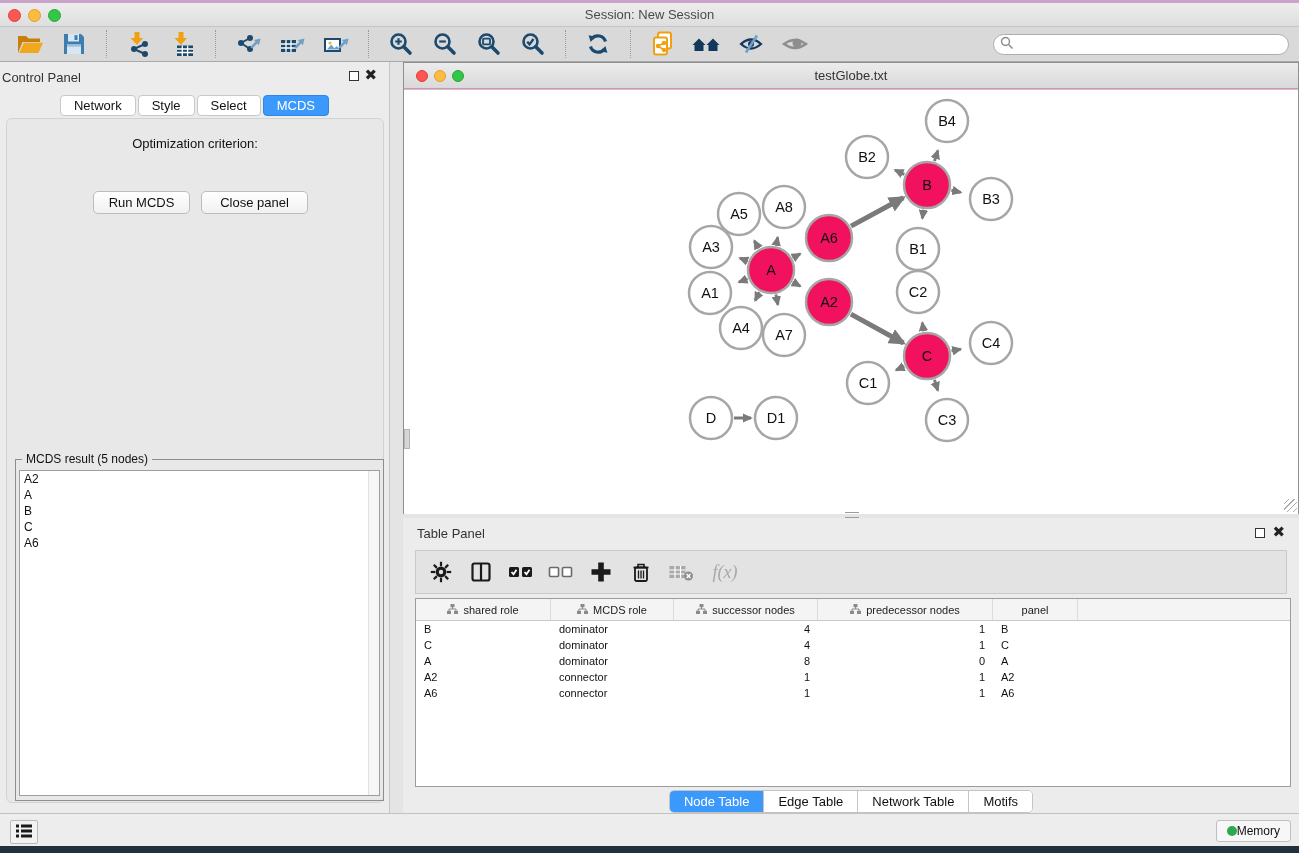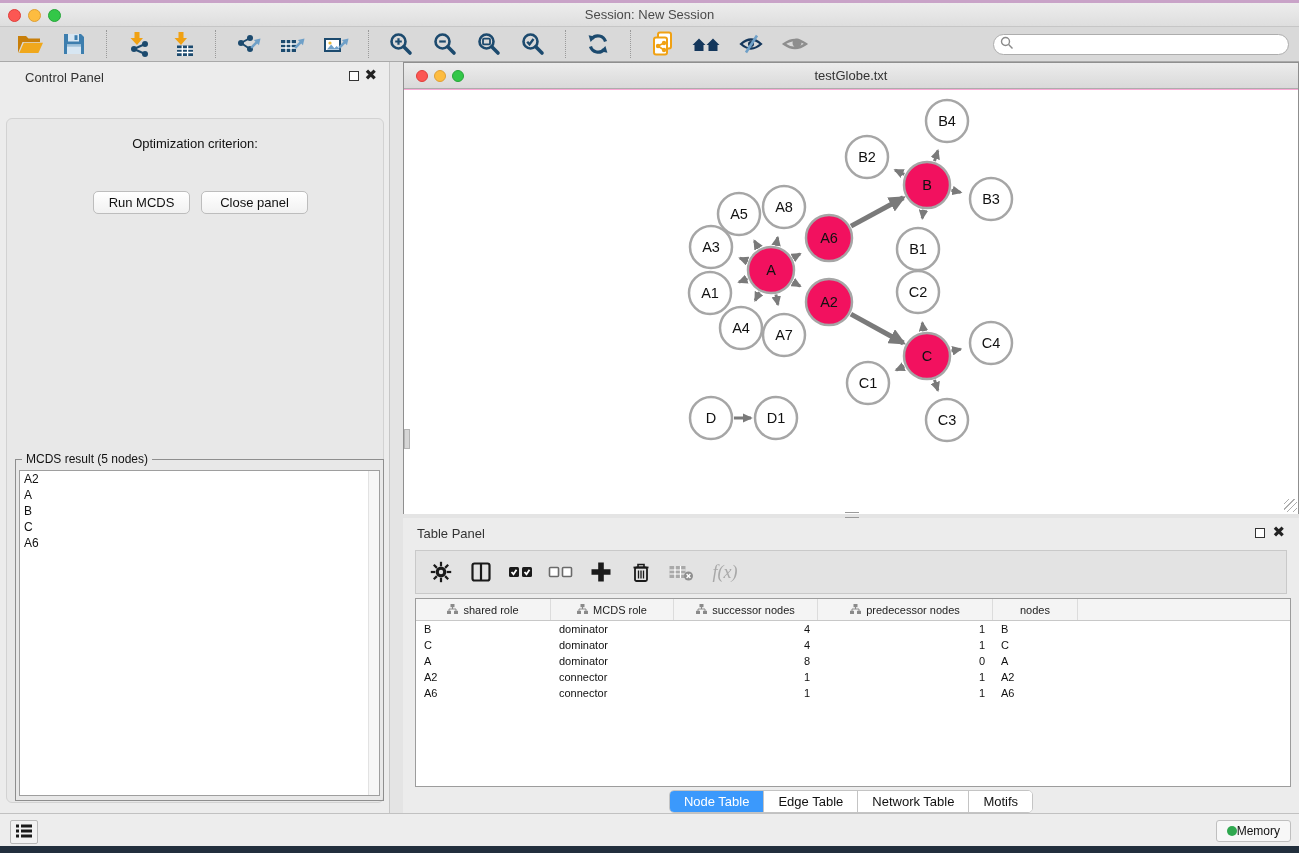--- a/index.html
+++ b/index.html
@@ -23,21 +23,21 @@
   
   .toolbar { left:0; top:27px; width:100%; height:35px; background:#D9D9D9; border-bottom:1px solid #A9A9A9; display:flex; align-items:center; padding-left:8px; }
   .tb-group { display:flex; align-items:center; }
   .tb-btn { width:44px; height:30px; display:flex; align-items:center; justify-content:center; background:transparent; border:none; cursor:pointer; }
   .tb-sep { width:1px; height:28px; border-left:1px dotted #9A9A9A; margin:0 10px; }
   .search-field { position:absolute; right:10px; top:7px; width:296px; height:21px; background:#fff; border:1px solid #ADADAD; border-radius:11px; display:flex; align-items:center; padding-left:6px; }
   .search-field input { border:none; outline:none; flex:1; height:17px; font-size:12px; background:transparent; margin-left:4px; }
 
   
   .control-panel { left:0; top:62px; width:390px; height:751px; background:#ECECEC; border-right:1px solid #C6C6C6; }
-  .panel-title { position:absolute; left:25px; top:8px; font-size:13px; color:#333; }
+  .panel-title { position:absolute; left:2px; top:8px; font-size:13px; color:#333; }
   .float-icon { position:absolute; top:9px; width:10px; height:10px; border:1.5px solid #333; background:#fff; }
   .close-icon { position:absolute; top:4px; font-size:15px; font-weight:bold; color:#222; cursor:pointer; line-height:18px; }
   .cp-tabs { position:absolute; left:0; top:33px; width:100%; display:flex; justify-content:center; }
   .cp-tab { height:21px; padding:0 13px; background:#fff; border:1px solid #C8C8C8; border-radius:4px; margin:0 1px; font-size:13px; line-height:19px; color:#111; cursor:pointer; }
   .cp-tab.active { background:#3B99FC; border-color:#2E85EA; color:#fff; }
   .cp-content { position:absolute; left:6px; top:56px; width:378px; height:685px; background:#E8E8E8; border:1px solid #D2D2D2; border-radius:6px; }
   .opt-label { position:absolute; left:0; width:100%; top:17px; text-align:center; font-size:13px; color:#111; }
   .dropdown { position:absolute; left:36px; top:38px; width:314px; height:23px; background:#fff; border:1px solid #B4B4B4; border-radius:4px; display:flex; align-items:center; cursor:pointer; }
   .dd-text { padding-left:8px; font-size:13px; color:#111; flex:1; white-space:nowrap; overflow:hidden; }
   .dd-stepper { width:20px; height:23px; margin-right:-1px; background:linear-gradient(#5FAAFD,#2E7DE8); border-radius:0 4px 4px 0; position:relative; }
@@ -267,20 +267,26 @@
             <path d="M8.6 8.6 L12.5 12.5" stroke="#8A8A8A" stroke-width="1.4"></path>
           </svg></span>
       <input id="search-input" value="" style="">
     </div>
   </div>
 
   <div class="abs control-panel">
     <div class="panel-title">Control Panel</div>
     <div class="float-icon" style="right:30px;"></div>
     <div class="close-icon" style="right:12px;">✖</div>
+    <div class="cp-tabs" id="cp-tabs">
+        <div class="cp-tab">Network</div>
+        <div class="cp-tab">Style</div>
+        <div class="cp-tab">Select</div>
+        <div class="cp-tab active">MCDS</div>
+      </div>
     <div class="cp-content">
       <div class="opt-label">Optimization criterion:</div>
       <button class="cp-btn run-btn">Run MCDS</button>
       <button class="cp-btn closepanel-btn">Close panel</button>
       <div class="result-group">
         <div class="result-legend">MCDS result (5 nodes)</div>
         <div class="result-list" id="result-list">
           <div class="result-scrollbar"></div>
         <div class="result-item">A2</div>
             <div class="result-item">A</div>
@@ -531,21 +537,21 @@
                 <path stroke="#8A8A8A" stroke-width="1" fill="none" d="M5.5 3 V5 M2 7 V5 H9 V7"></path>
                 <g fill="#8A8A8A">
                   <rect x="3.5" y="0" width="4" height="3.2"></rect>
                   <rect x="0" y="6.8" width="4" height="3.2"></rect>
                   <rect x="7" y="6.8" width="4" height="3.2"></rect>
                 </g>
               </svg></span>
             <span>predecessor nodes</span>
           </div>
           <div class="th" style="width: 85px;">
-            <span>nodes</span>
+            <span>panel</span>
           </div>
         </div>
       <div id="tp-rows">
           <div class="tr">
             <div class="td" style="width: 135px; text-align: left;">B</div>
             <div class="td" style="width: 123px; text-align: left;">dominator</div>
             <div class="td" style="width: 144px; text-align: right;">4</div>
             <div class="td" style="width: 175px; text-align: right;">1</div>
             <div class="td" style="width: 85px; text-align: left;">B</div>
           </div>

